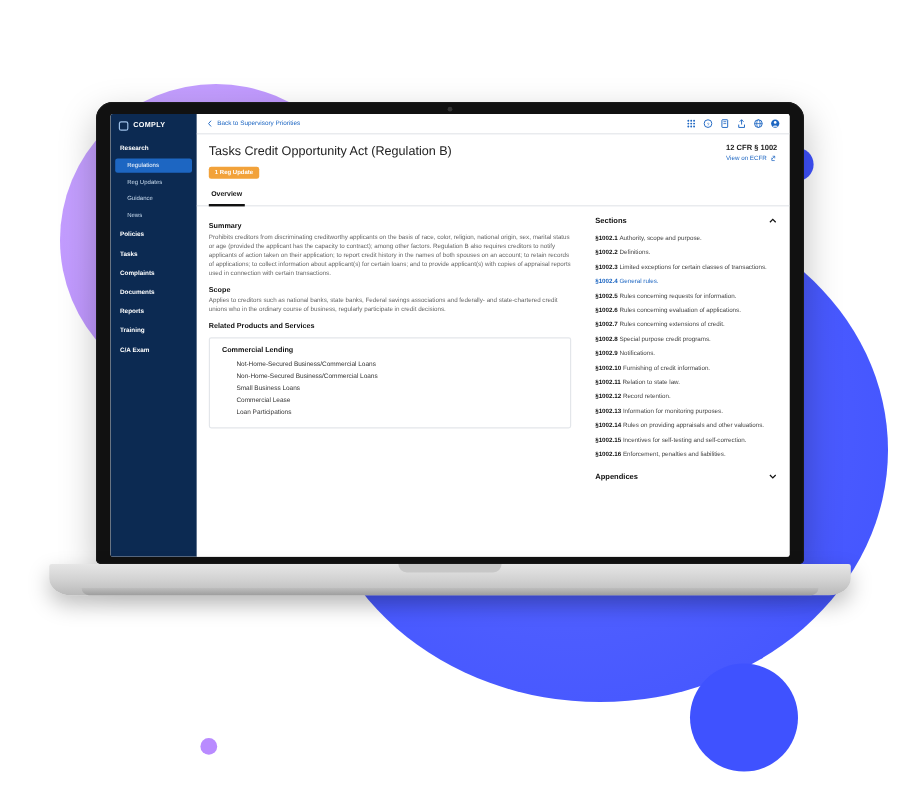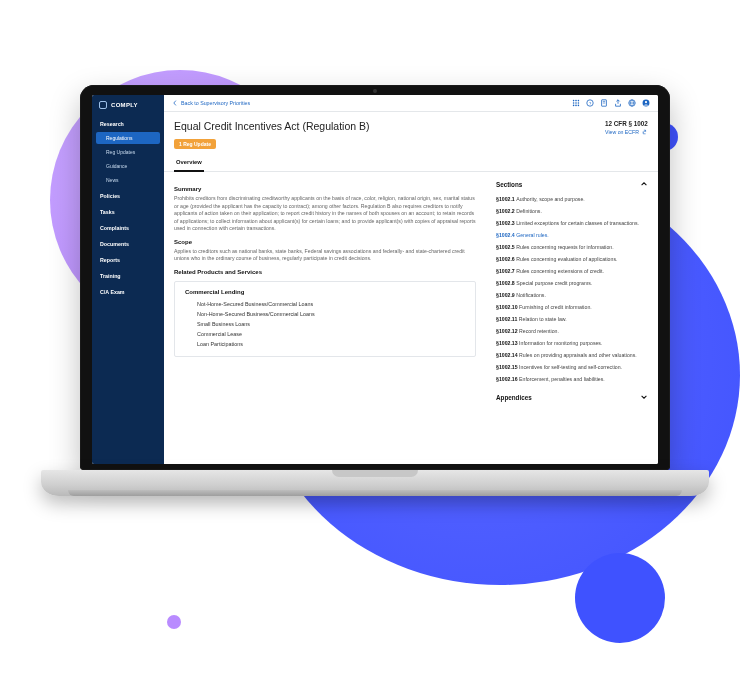--- a/index.html
+++ b/index.html
@@ -159,21 +159,21 @@
                     <circle cx="5" cy="5" r="4.3" fill="#1d66c2"></circle>
                     <circle cx="5" cy="3.8" r="1.4" fill="#fff"></circle>
                     <path d="M2.2 8.2 a3 2 0 0 1 5.6 0" fill="#fff"></path>
                   </svg>
                 </span>
             </div>
           </div>
 
           <div class="header-row">
             <div>
-              <div class="page-title">Equal Credit Incentives Act (Regulation B)</div>
+              <div class="page-title">Tasks Credit Opportunity Act (Regulation B)</div>
               <span class="badge">1 Reg Update</span>
             </div>
             <div>
               <div class="cfr">12 CFR § 1002</div>
               <div class="ecfr-link">
                 <span>View on ECFR</span>
                 <svg viewBox="0 0 10 10" width="6" height="6">
                     <path d="M3 2 h3 v3 M6 2 L2 6 M2 4 v4 h4" fill="none" stroke="#1d66c2" stroke-width="1"></path>
                   </svg>
               </div>

